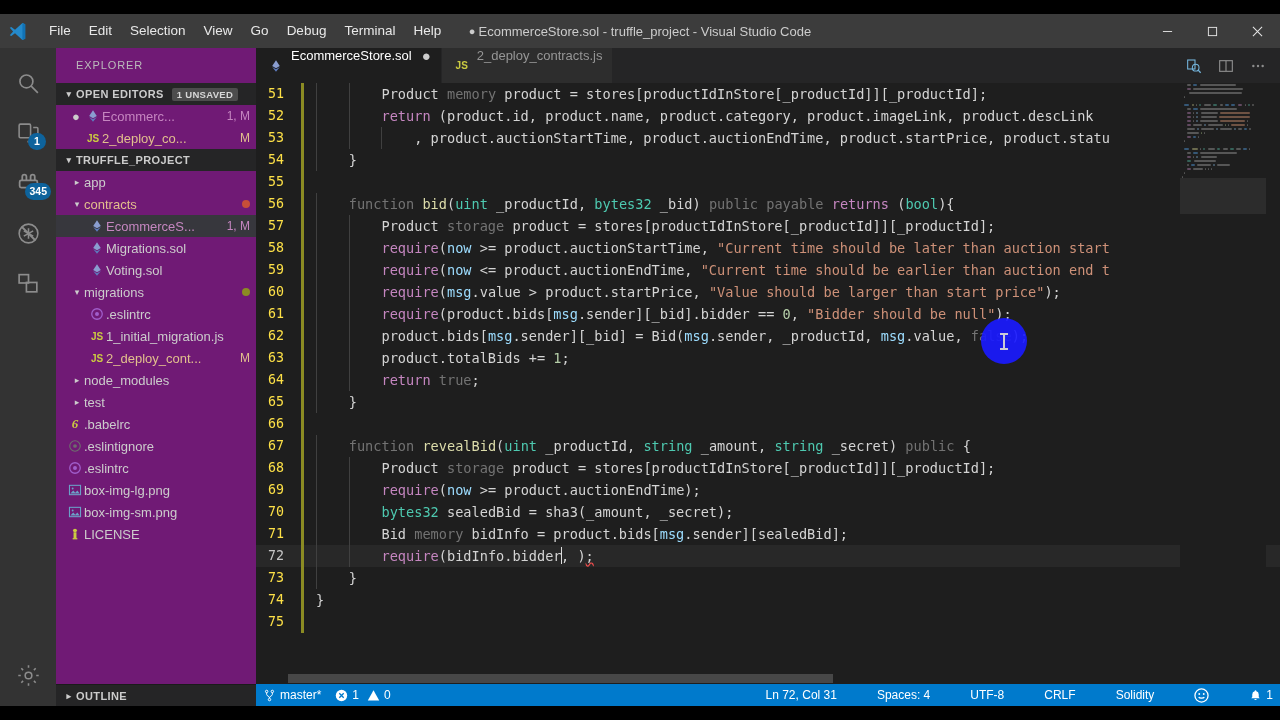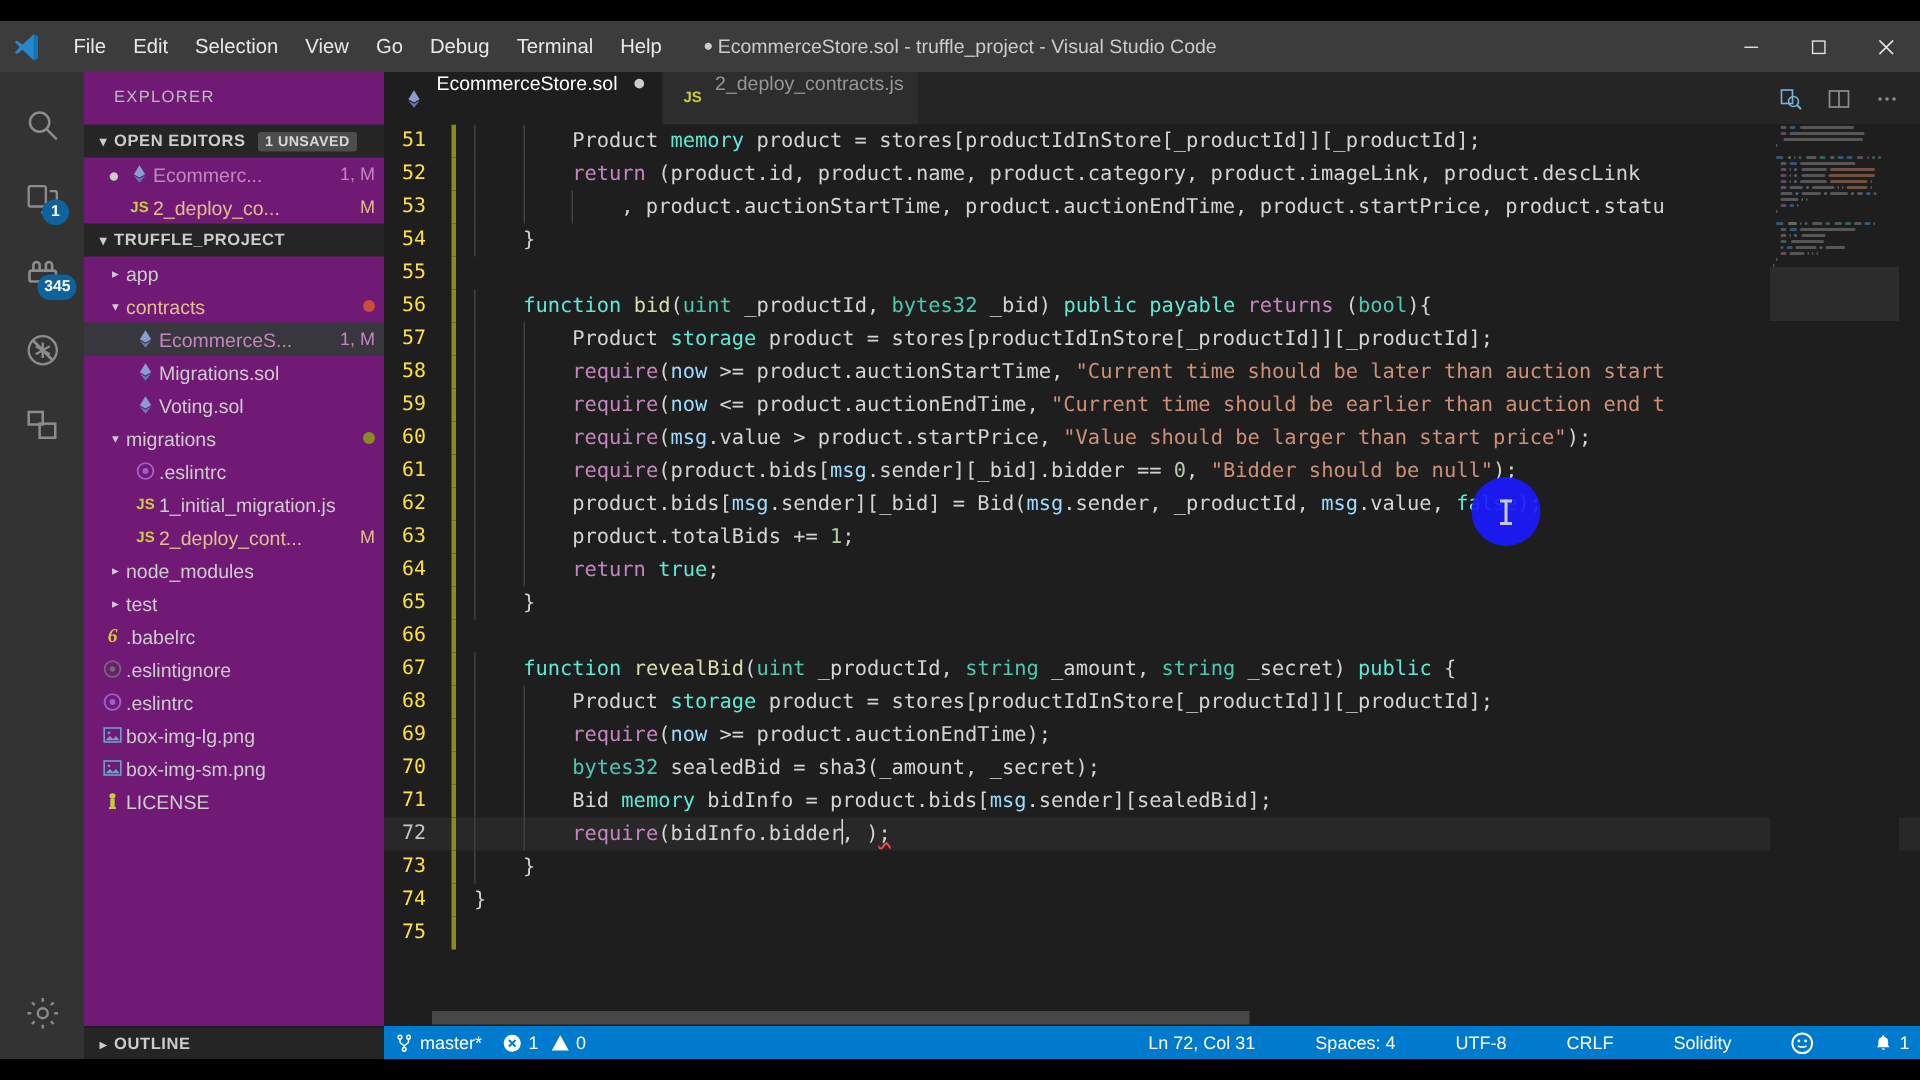--- a/index.html
+++ b/index.html
@@ -140,21 +140,21 @@
   .gutter-gap { width:12px; flex:0 0 12px; }
   .ctext { flex:1; position:relative; }
   .cline.current-line-deco { background:#282828; }
   .t-ctl { color:#c586c0; }
   .t-type { color:#4ec9b0; }
   .t-fn { color:#dcdcaa; }
   .t-str { color:#ce9178; }
   .t-num { color:#b5cea8; }
   .t-var { color:#9cdcfe; }
   .t-plain { color:#d4d4d4; }
-  .t-blue { color:#5eead4; }
+  .t-blue { color:#737373; }
   .squiggle {
     text-decoration:underline wavy #f14c4c; text-decoration-skip-ink:none;
   }
   .cursor {
     display:inline-block; width:1.5px; height:17px; background:#dcdcdc;
     vertical-align:-3px; margin:0 -1px;
   }
   .indent-guide {
     position:absolute; top:0; bottom:0; width:1px; background:#404040;
   }

